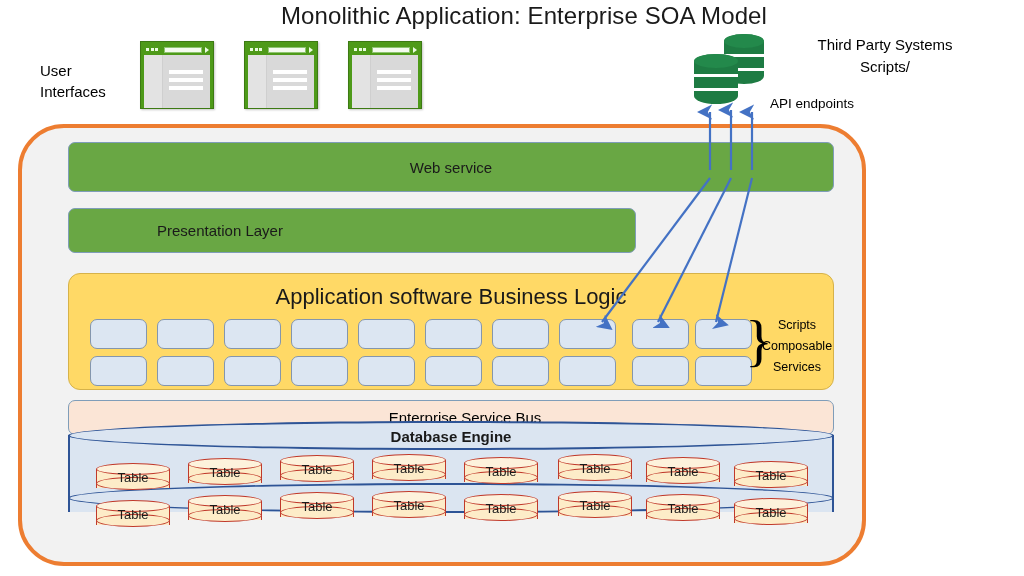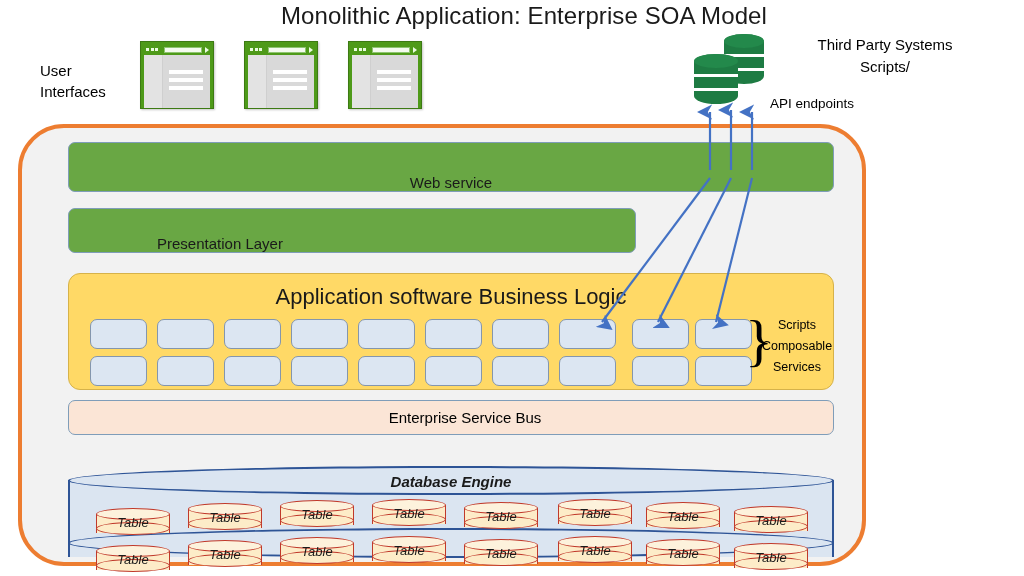--- a/index.html
+++ b/index.html
@@ -176,21 +176,21 @@
   }
 
   .layer-bar {
     position: absolute;
     box-sizing: border-box;
     border: 1px solid #7f9db9;
     border-radius: 7px;
     font-size: 15px;
     color: #1a1a1a;
     display: flex;
-    align-items: flex-end;
+    align-items: center;
   }
   .layer-green { background: #69a744; }
 
   #web-service {
     left: 68px; top: 142px;
     width: 766px; height: 50px;
     justify-content: center;
   }
   #presentation-layer {
     left: 68px; top: 208px;
@@ -269,24 +269,23 @@
     align-items: center;
     justify-content: center;
     font-size: 15px;
     padding-left: 28px;
   }
 
   
   #db-engine {
     position: absolute;
     left: 68px;
-    top: 466px;
+    top: 421px;
     width: 878px;
     height: 105px;
-    font-style: italic;
   }
   #db-engine-body {
     position: absolute;
     left: 0; top: 14px;
     width: 766px; height: 77px;
     background: #dbe5f1;
     border-left: 2px solid #2e5496;
     border-right: 2px solid #2e5496;
     box-sizing: border-box;
   }

